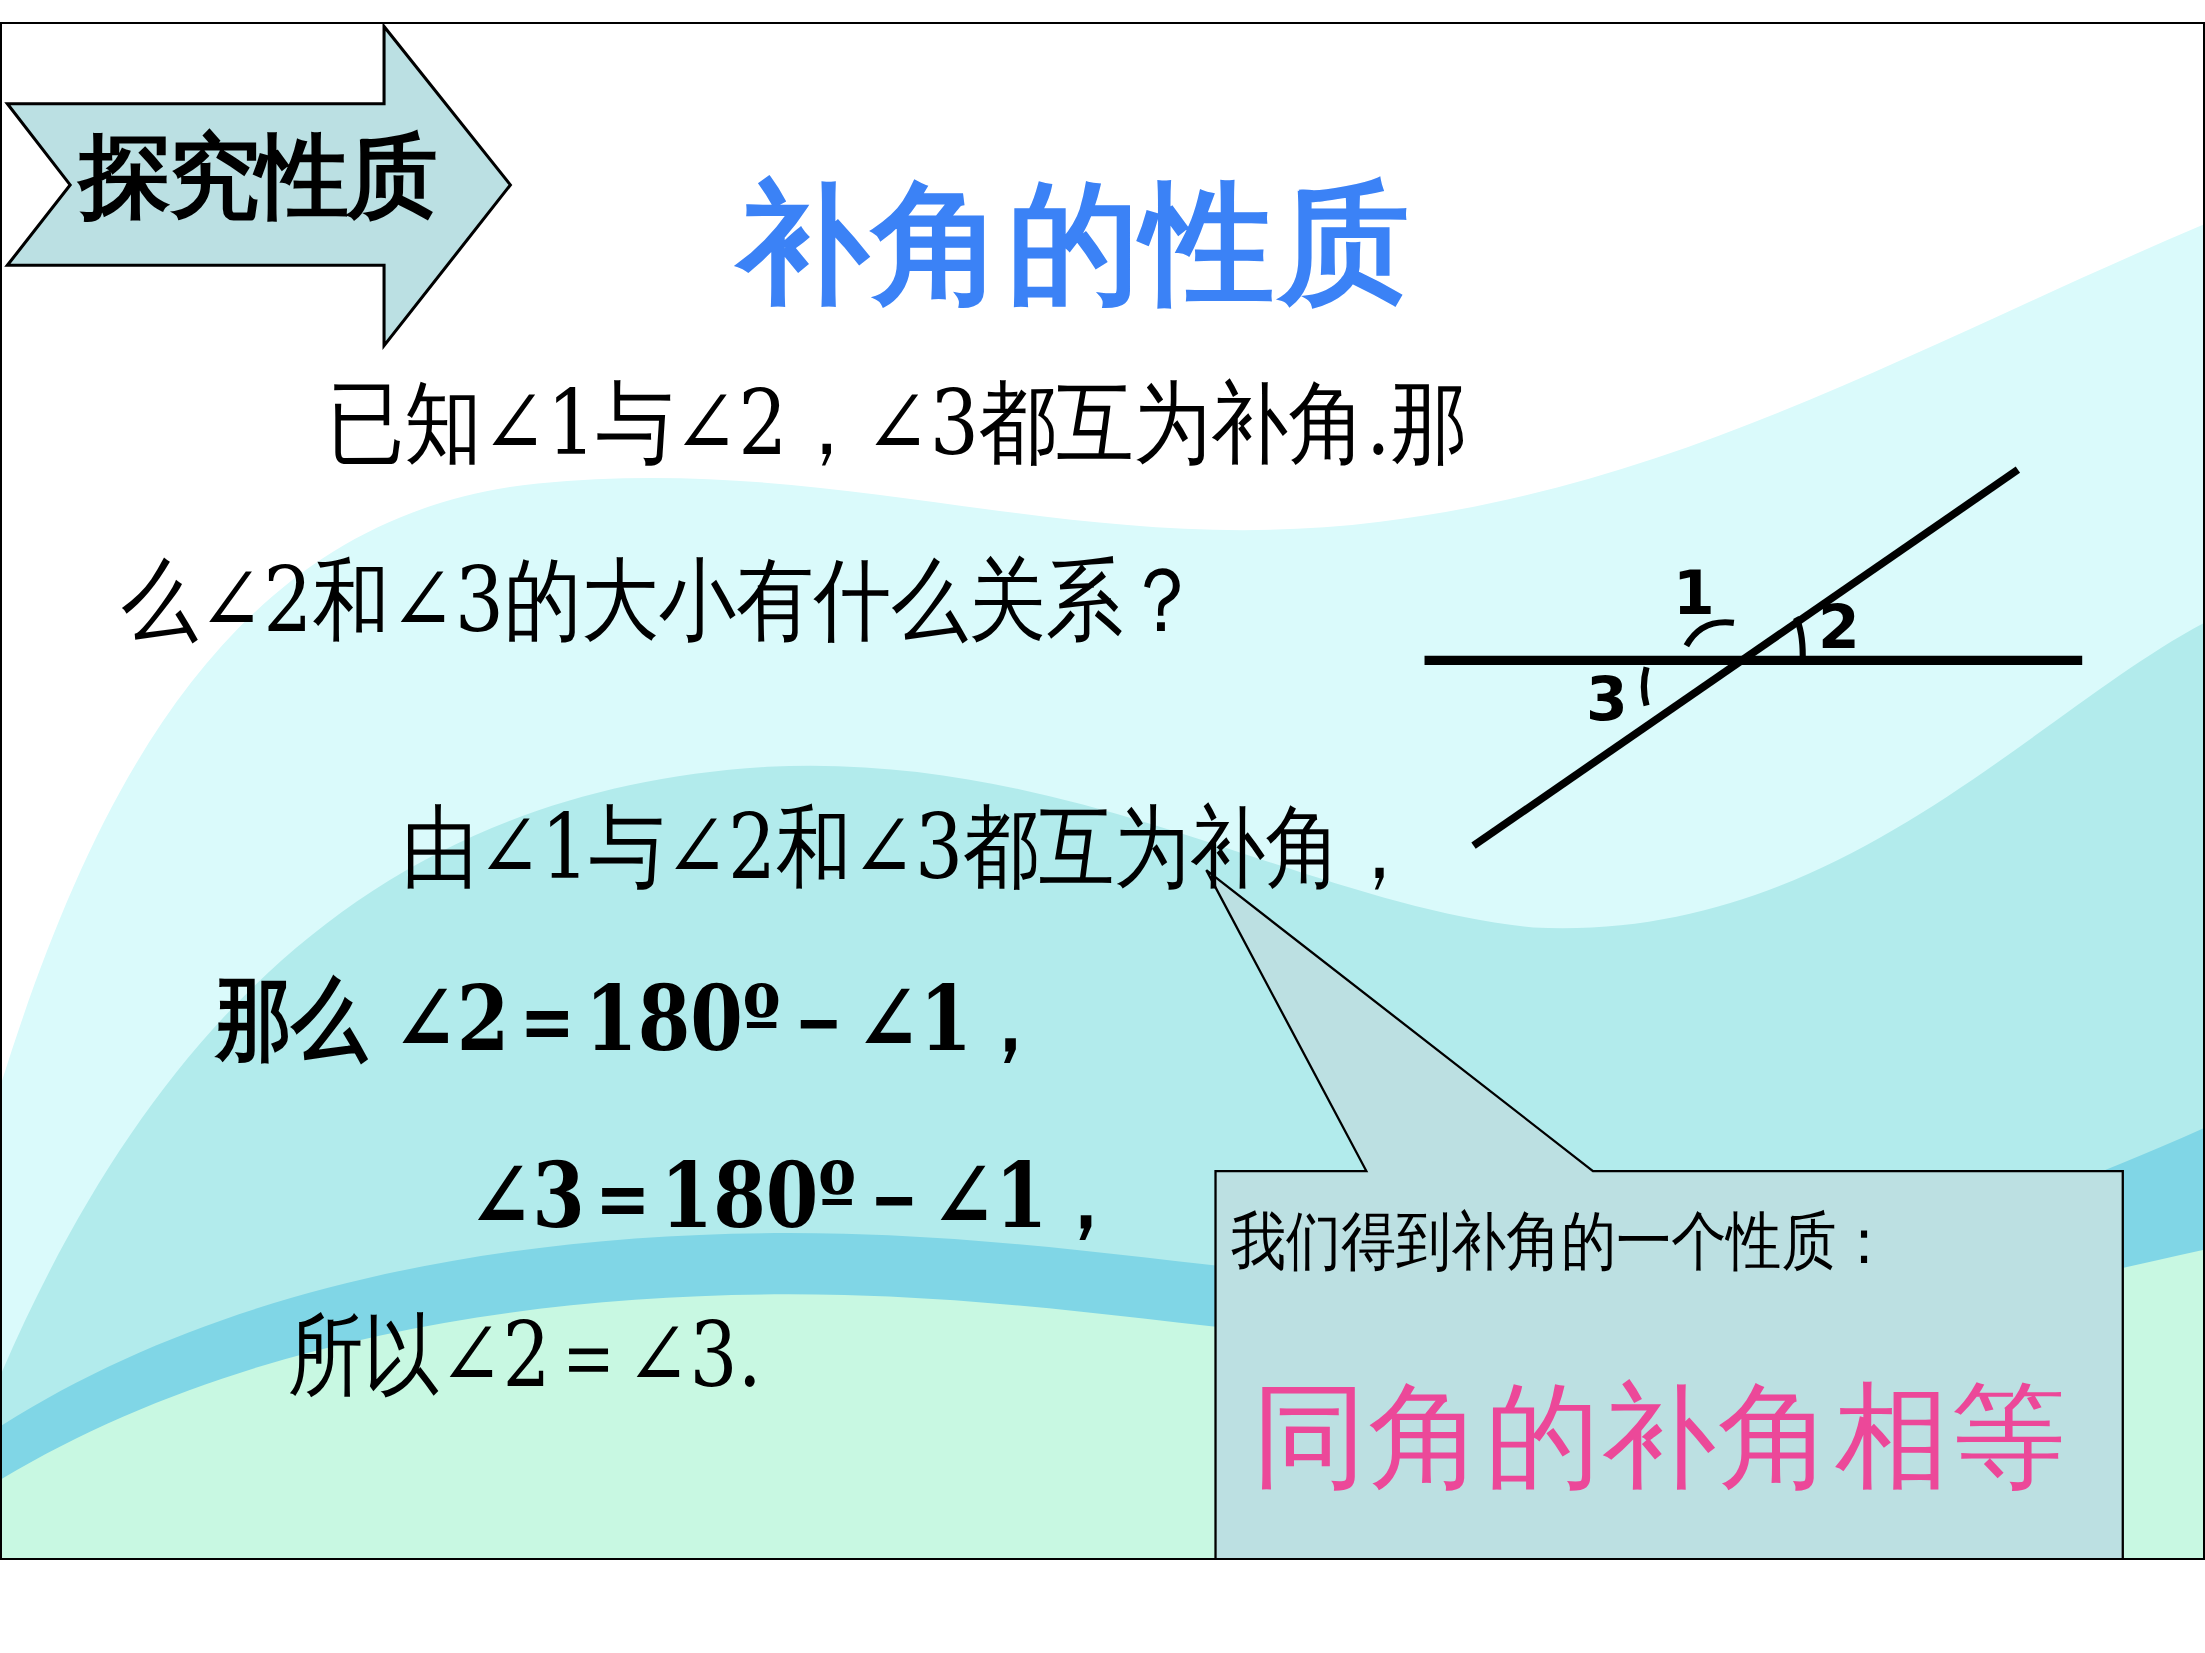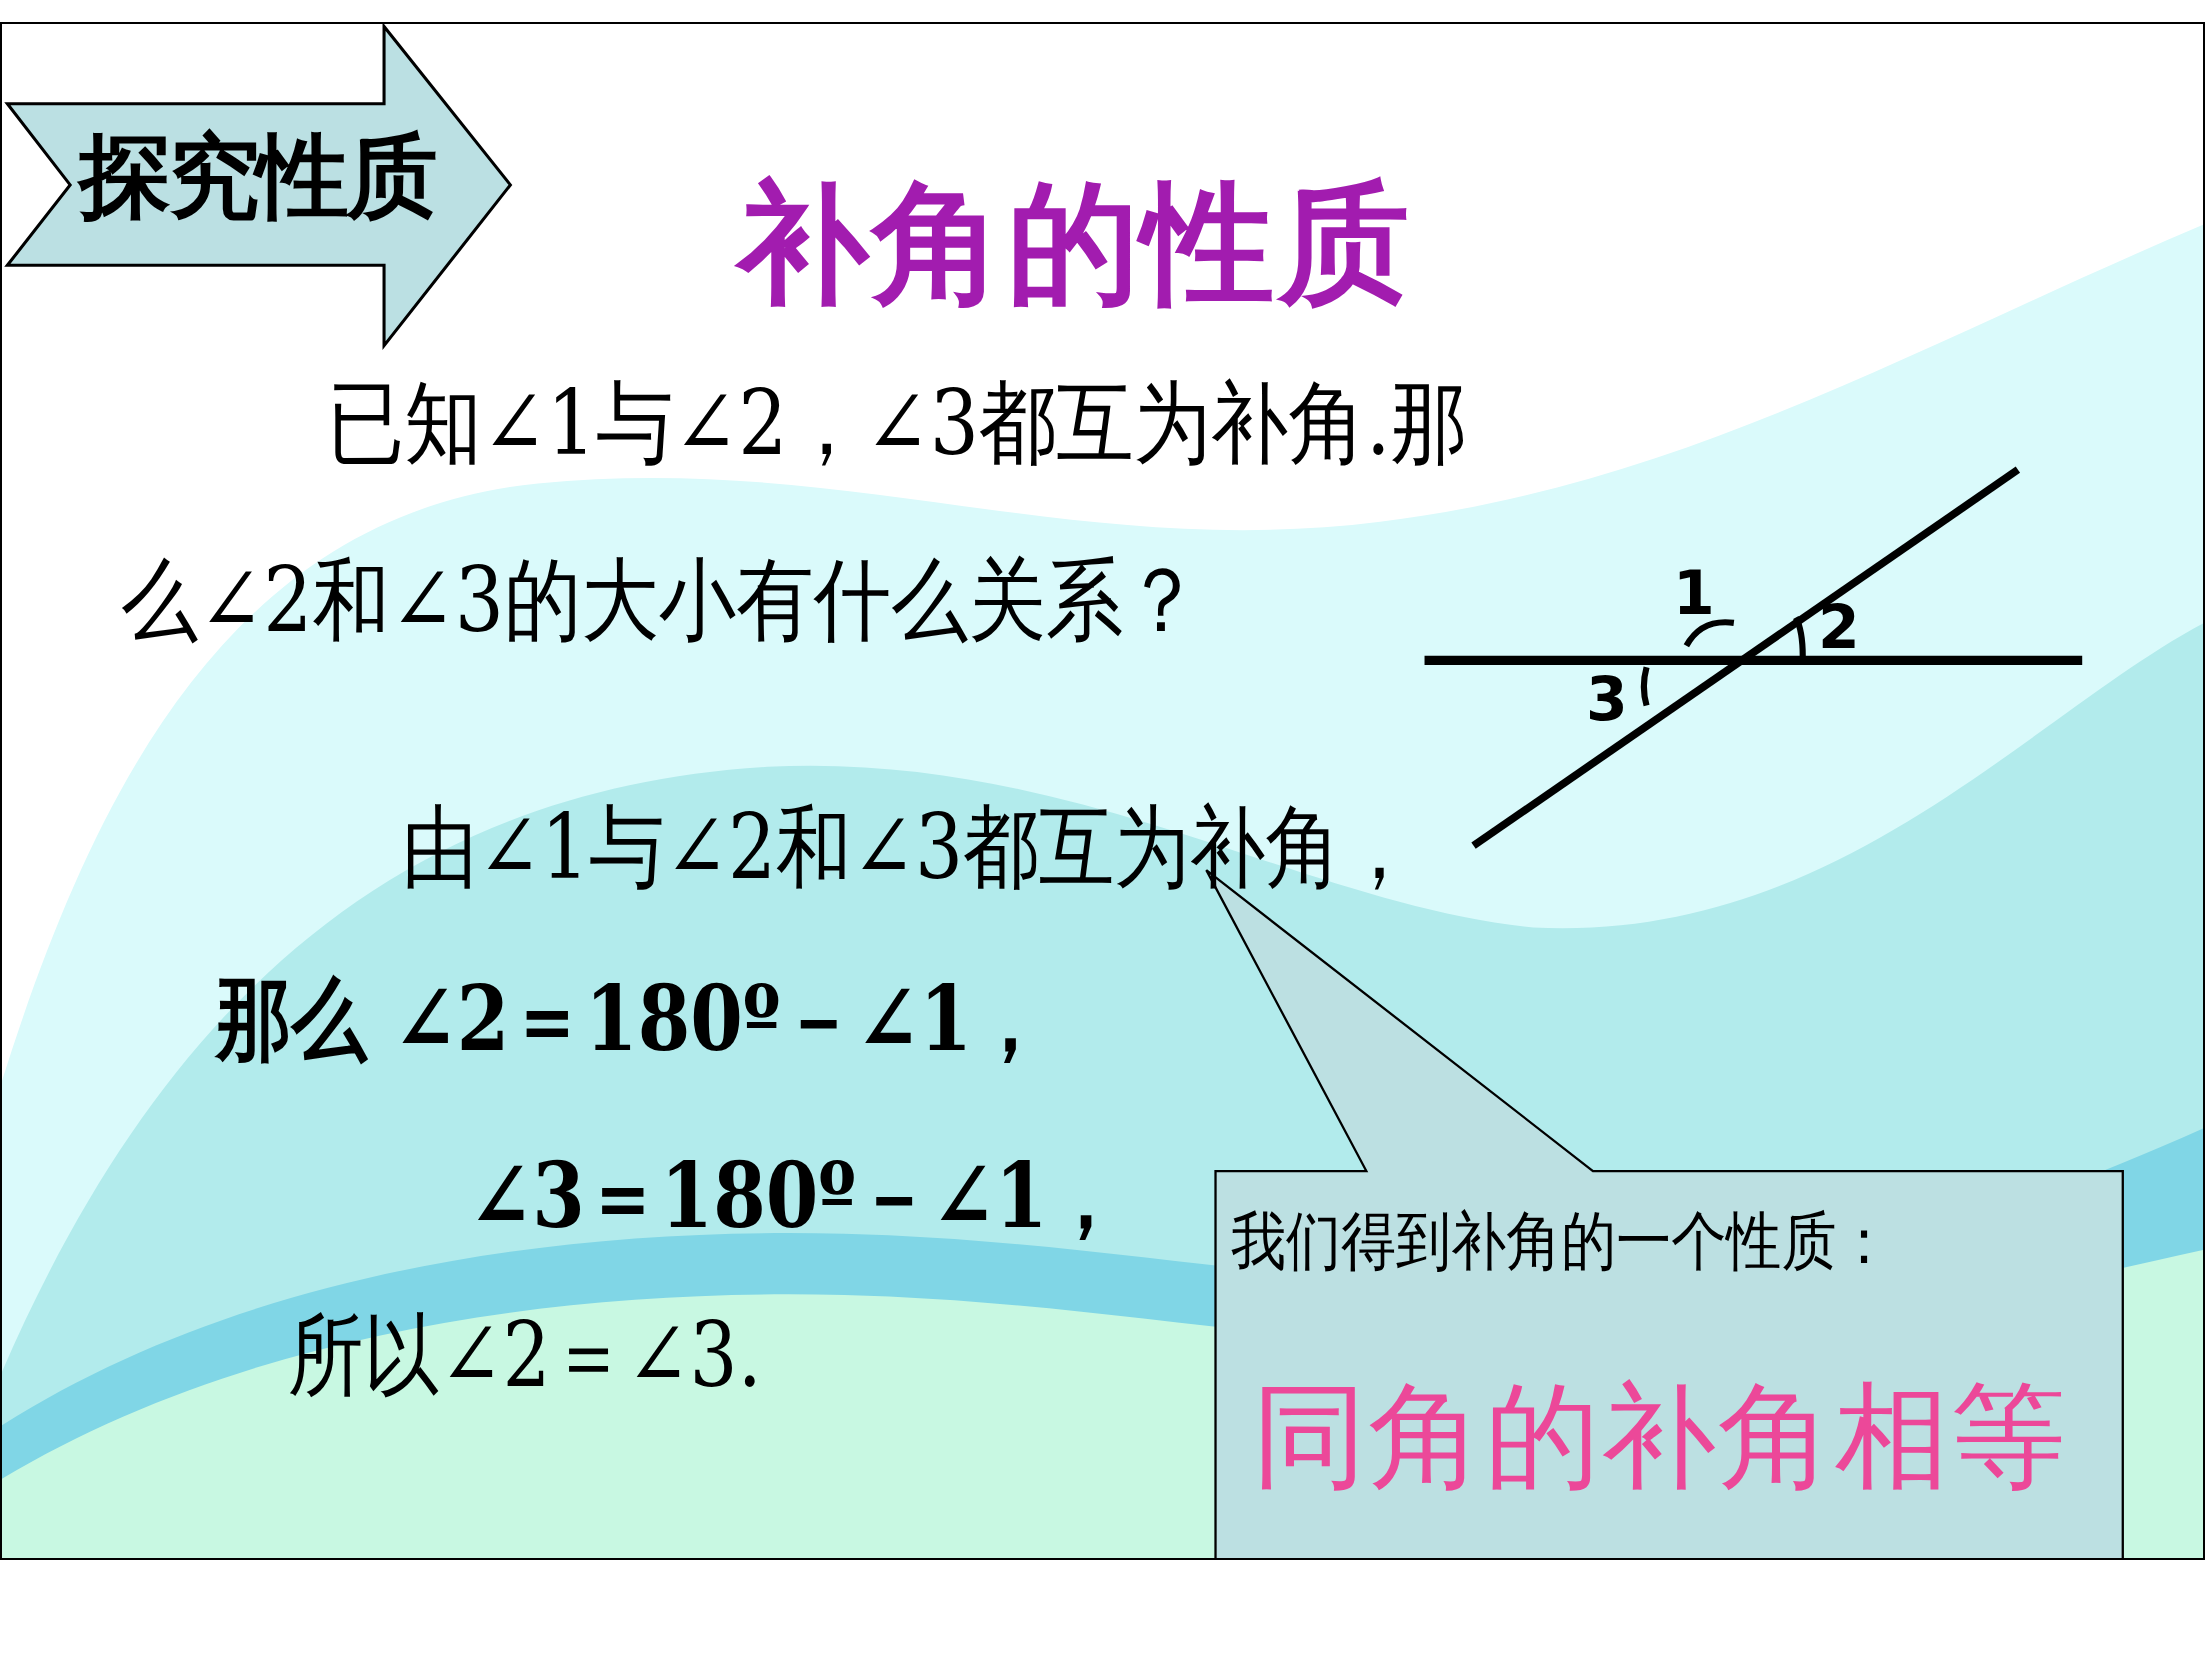--- a/index.html
+++ b/index.html
@@ -58,21 +58,21 @@
     <path d="M0,1830 C300,1640 700,1570 1100,1580 C1500,1590 1800,1680 2200,1640 C2500,1600 2700,1520 2880,1440 L2880,2160 L0,2160 Z" fill="#80D6E6"></path>
 
     <path d="M0,1900 C300,1720 700,1650 1100,1660 C1500,1670 1800,1760 2200,1720 C2500,1690 2700,1640 2880,1600 L2880,2160 L0,2160 Z" fill="#C8F8E2"></path>
   </svg>
 
   <svg class="bg" viewBox="0 0 2880 2160" xmlns="http://www.w3.org/2000/svg">
     <polygon points="7,104 499,104 499,3 664,210 499,420 499,315 7,315 89,210" fill="#BBE0E3" stroke="#000" stroke-width="4"></polygon>
   </svg>
   <div class="badge-label">探究性质</div>
 
-  <div class="title" style="color:#a21caf">补角的性质</div>
+  <div class="title" style="color:#3b82f6">补角的性质</div>
 
   <div class="txt line l1">已知∠1与∠2，∠3都互为补角.那</div>
   <div class="txt line l2">么∠2和∠3的大小有什么关系？</div>
 
   <svg class="bg" viewBox="0 0 2880 2160" xmlns="http://www.w3.org/2000/svg">
 
     <polygon points="1573,1105 1782,1498 1585,1498 1585,2040 2770,2040 2770,1498 2078,1498" fill="#BCE0E2" stroke="#000" stroke-width="3" stroke-linejoin="miter"></polygon>
 
     <line x1="1858" y1="831" x2="2717" y2="831" stroke="#000" stroke-width="12"></line>
 

